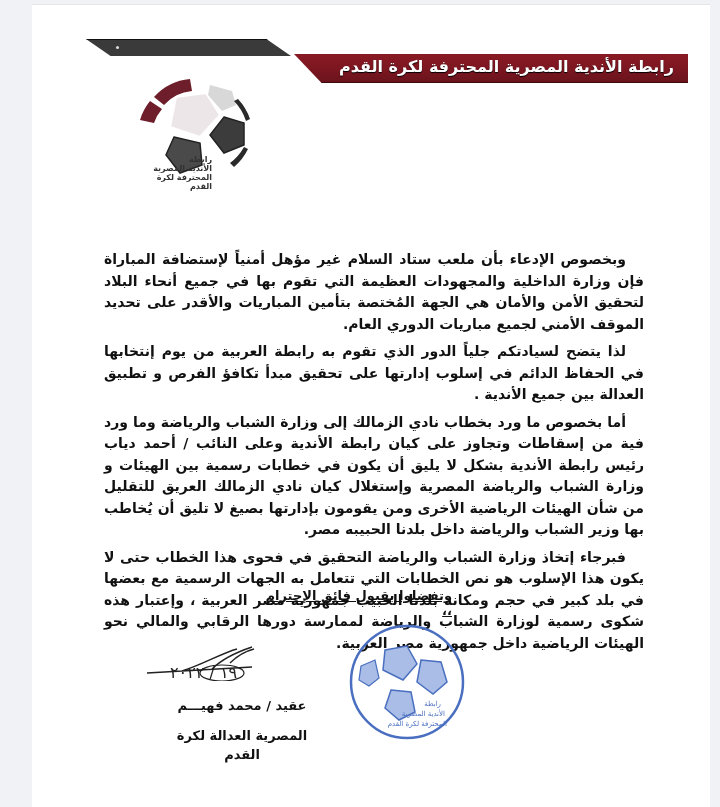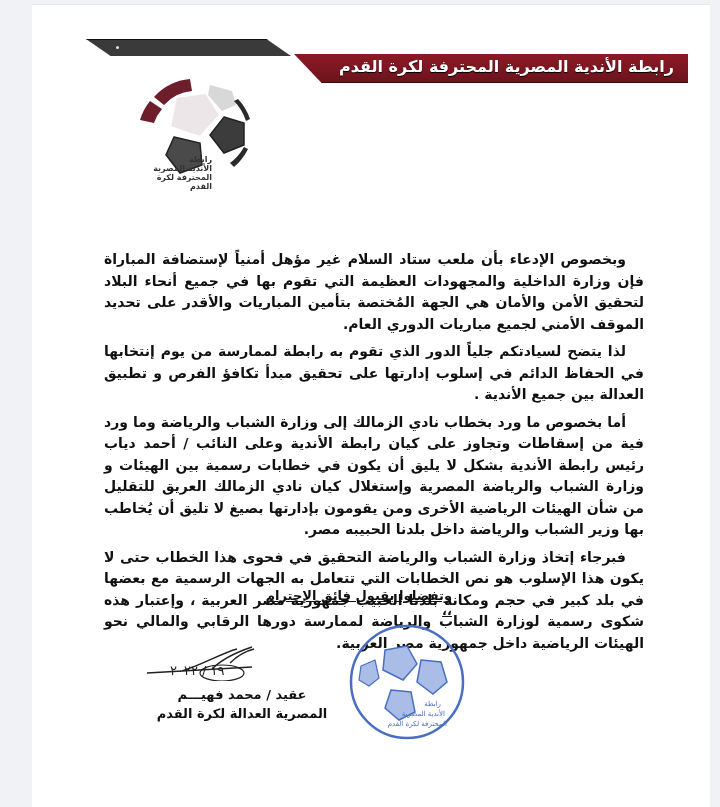--- a/index.html
+++ b/index.html
@@ -65,29 +65,29 @@
     .closing {
       position: absolute; left: 220px; top: 583px; width: 200px;
       direction: rtl; text-align: right;
       font-size: 13px; font-weight: bold; color: #111; text-decoration: underline;
     }
     
     .signature {
       position: absolute; left: 110px; top: 640px; width: 120px; height: 36px;
     }
     .sig-date {
-      position: absolute; left: 138px; top: 658px; font-size: 13px;
+      position: absolute; left: 138px; top: 658px; font-size: 16px;
       color: #222; font-family: "DejaVu Sans", sans-serif; direction: rtl;
     }
     .signer {
       position: absolute; left: 120px; top: 680px; width: 180px;
       direction: rtl; text-align: center;
       font-size: 13px; font-weight: bold; color: #111; line-height: 19px;
     }
-    .signer div { margin: 0; }
+    .signer div { margin: 11px; }
     
     .stamp {
       position: absolute; left: 313px; top: 615px;
       width: 125px; height: 125px;
     }
   </style>
 </head>
 <body>
 
 <div class="page">
@@ -113,21 +113,21 @@
     <path d="M120 84 A55 55 0 0 1 106 102 L102 98 A50 50 0 0 0 116 82 Z" fill="#2a2a2a"></path>
   </svg>
   <div class="logo-caption">
     <span>رابطة</span>
     <span>الأندية المصرية</span>
     <span>المحترفة لكرة القدم</span>
   </div>
 
   <div class="body-text">
     <p>وبخصوص الإدعاء بأن ملعب ستاد السلام غير مؤهل أمنياً لإستضافة المباراة فإن وزارة الداخلية والمجهودات العظيمة التي تقوم بها في جميع أنحاء البلاد لتحقيق الأمن والأمان هي الجهة المُختصة بتأمين المباريات والأقدر على تحديد الموقف الأمني لجميع مباريات الدوري العام.</p>
-    <p>لذا يتضح لسيادتكم جلياً الدور الذي تقوم به رابطة لممارسة من يوم إنتخابها في الحفاظ الدائم في إسلوب إدارتها على تحقيق مبدأ تكافؤ الفرص و تطبيق العدالة بين جميع الأندية .</p>
+    <p>لذا يتضح لسيادتكم جلياً الدور الذي تقوم به رابطة العربية من يوم إنتخابها في الحفاظ الدائم في إسلوب إدارتها على تحقيق مبدأ تكافؤ الفرص و تطبيق العدالة بين جميع الأندية .</p>
     <p>أما بخصوص ما ورد بخطاب نادي الزمالك إلى وزارة الشباب والرياضة وما ورد فية من إسقاطات وتجاوز على كيان رابطة الأندية وعلى النائب / أحمد دياب رئيس رابطة الأندية بشكل لا يليق أن يكون في خطابات رسمية بين الهيئات و وزارة الشباب والرياضة المصرية وإستغلال كيان نادي الزمالك العريق للتقليل من شأن الهيئات الرياضية الأخرى ومن يقومون بإدارتها بصيغ لا تليق أن يُخاطب بها وزير الشباب والرياضة داخل بلدنا الحبيبه مصر.</p>
     <p>فبرجاء إتخاذ وزارة الشباب والرياضة التحقيق في فحوى هذا الخطاب حتى لا يكون هذا الإسلوب هو نص الخطابات التي تتعامل به الجهات الرسمية مع بعضها في بلد كبير في حجم ومكانة بلدنا الحبيب جمهورية مصر العربية ، وإعتبار هذه شكوى رسمية لوزارة الشباب والرياضة لممارسة دورها الرقابي والمالي نحو الهيئات الرياضية داخل جمهورية مصر العربية.</p>
   </div>
 
   <div class="closing">وتفضلوا بقبول فائق الإحترام ،،</div>
 
   <svg class="signature" viewBox="0 0 120 36">
     <path d="M5 28 L110 22 M40 26 C60 20 80 8 95 4 M70 24 C80 14 92 8 110 2 M88 18 C96 10 104 6 112 4" stroke="#222" stroke-width="1.4" fill="none"></path>
     <ellipse cx="80" cy="28" rx="22" ry="8" stroke="#222" stroke-width="1.2" fill="none"></ellipse>
   </svg>

